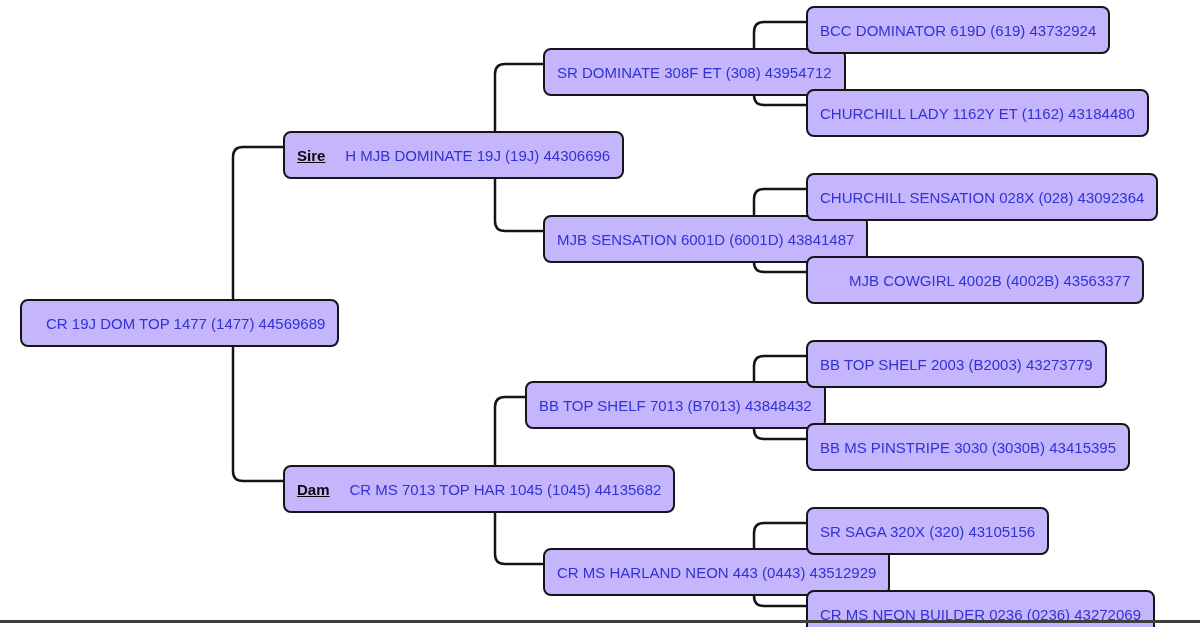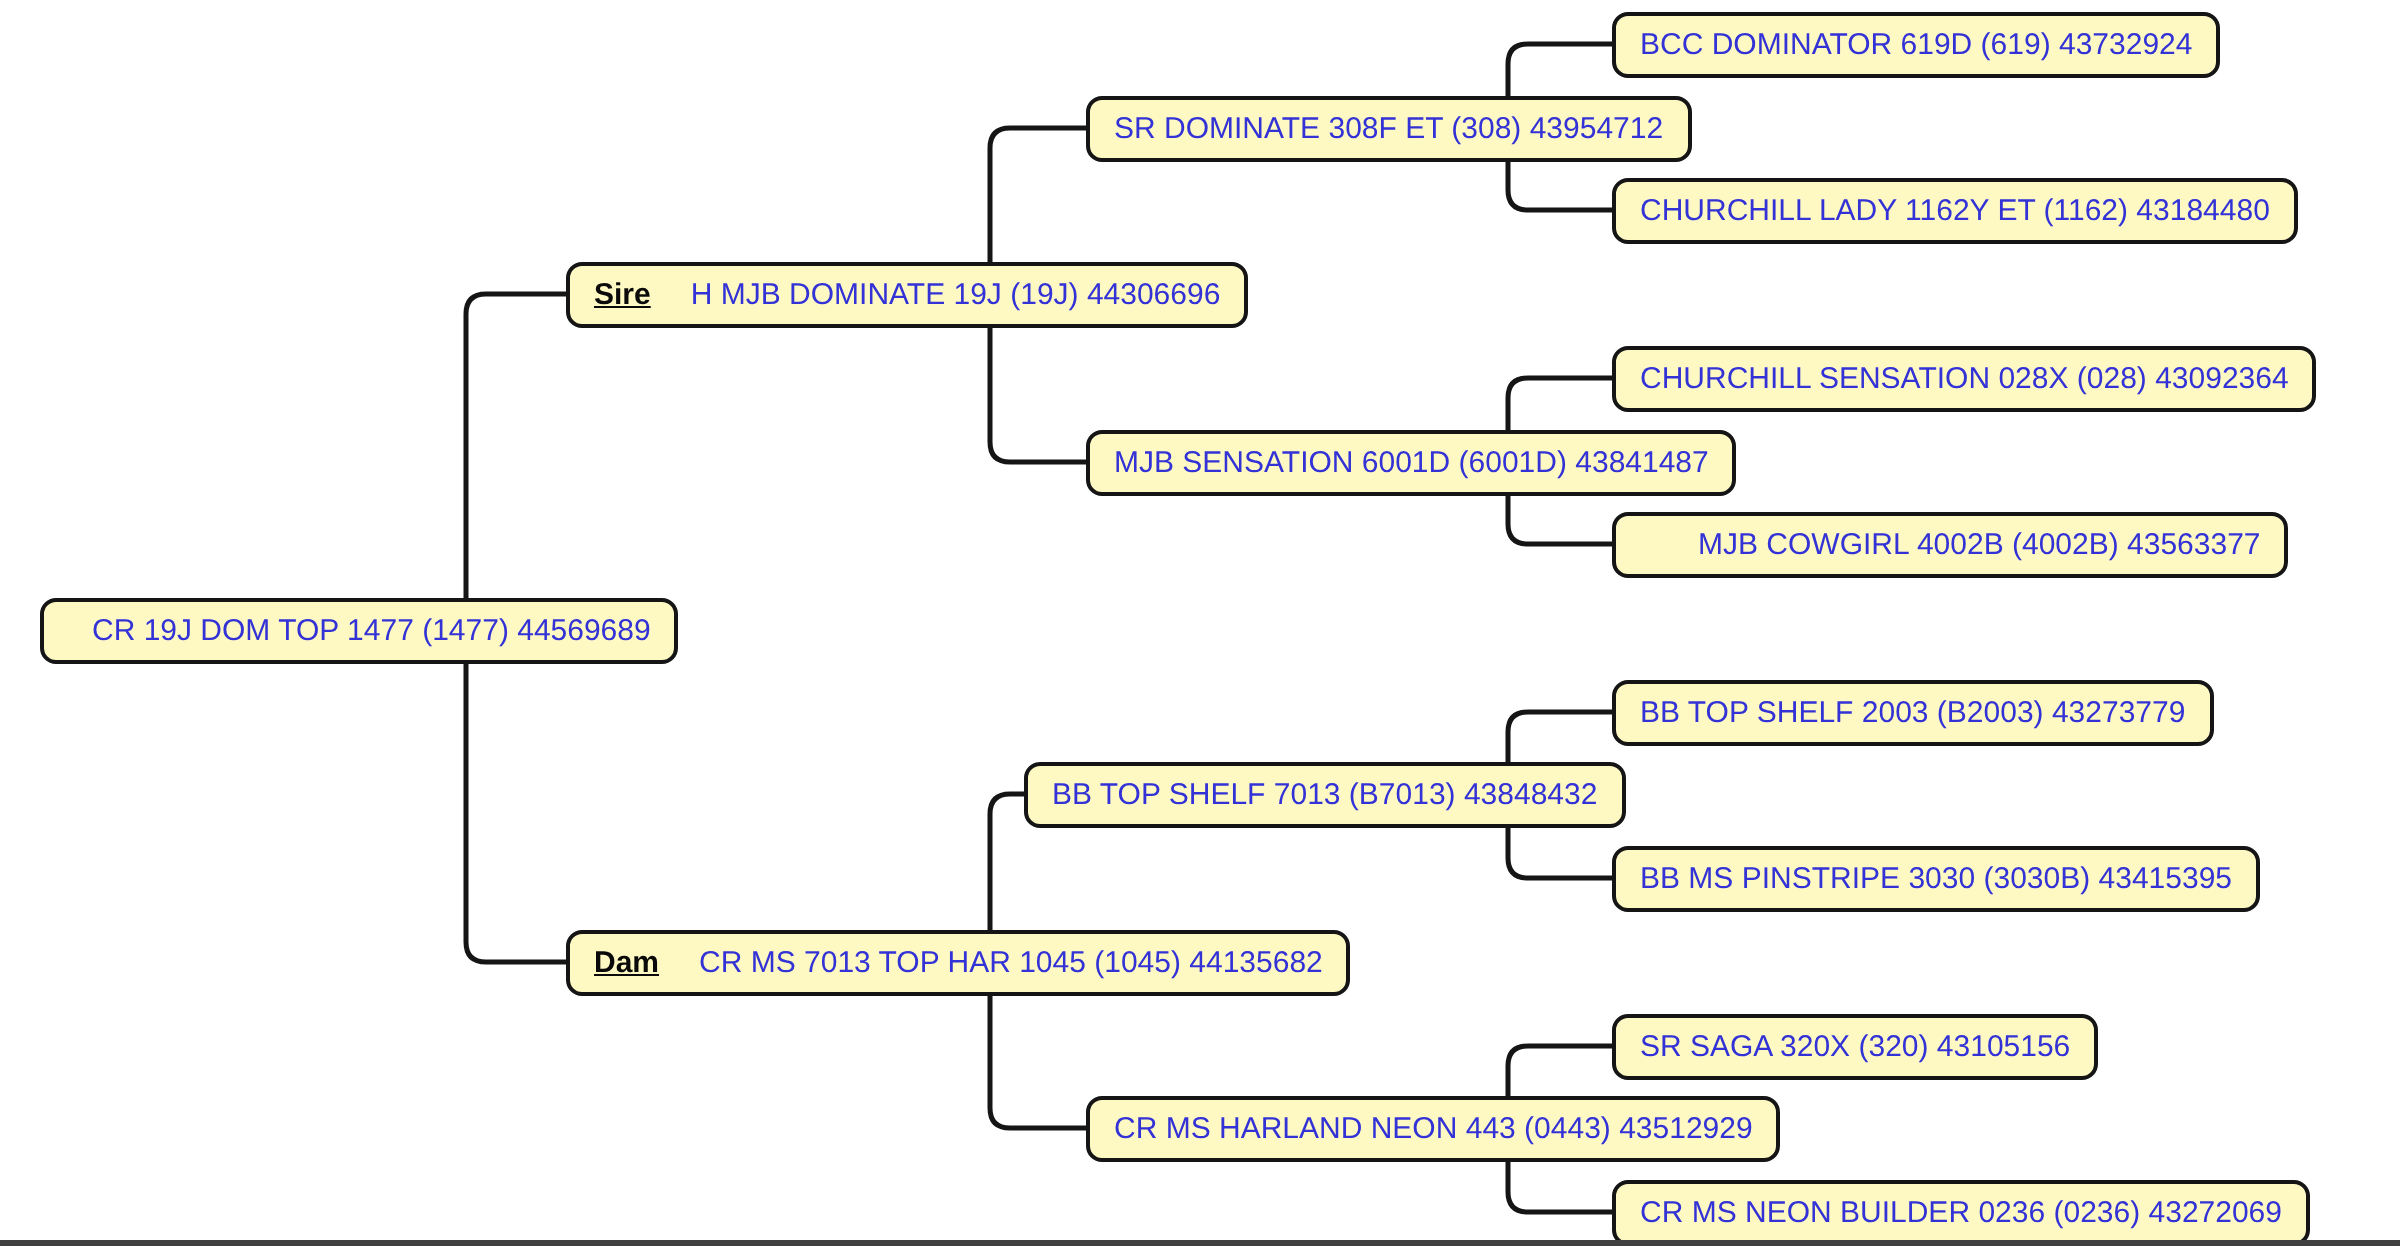--- a/index.html
+++ b/index.html
@@ -20,47 +20,47 @@
     left: 0;
     top: 0;
     width: 1200px;
     height: 627px;
     z-index: 1;
   }
   .node {
     position: absolute;
     z-index: 2;
     box-sizing: border-box;
-    height: 33px;
+    height: 48px;
     display: flex;
     align-items: center;
     white-space: nowrap;
     padding: 0 12px;
-    background: #fef9c3;
+    background: #c4b5fd;
     border: 2px solid #151515;
     border-radius: 8px;
     font-size: 15px;
     cursor: pointer;
   }
   .node .animal-name {
     color: #3232d6;
   }
   .node .gen-label {
     color: #0a0a0a;
     font-weight: 700;
     margin-right: 20px;
     text-decoration: underline;
   }
   
   .b-root            { left: 20px;  top: 299px; padding-left: 24px; }
   .b-sire            { left: 283px; top: 131px; }
   .b-dam             { left: 283px; top: 465px; justify-content: flex-end; }
   .b-sire-sire       { left: 543px; top: 48px;  }
   .b-sire-dam        { left: 543px; top: 215px; }
-  .b-dam-sire        { left: 512px; top: 381px; }
+  .b-dam-sire        { left: 525px; top: 381px; }
   .b-dam-dam         { left: 543px; top: 548px; }
   .b-sire-sire-sire  { left: 806px; top: 6px;   }
   .b-sire-sire-dam   { left: 806px; top: 89px;  }
   .b-sire-dam-sire   { left: 806px; top: 173px; text-align: center; }
   .b-sire-dam-dam    { left: 806px; top: 256px; padding-left: 41px; }
   .b-dam-sire-sire   { left: 806px; top: 340px; }
   .b-dam-sire-dam    { left: 806px; top: 423px; }
   .b-dam-dam-sire    { left: 806px; top: 507px; }
   .b-dam-dam-dam     { left: 806px; top: 590px; }
   #bottom-bar {

